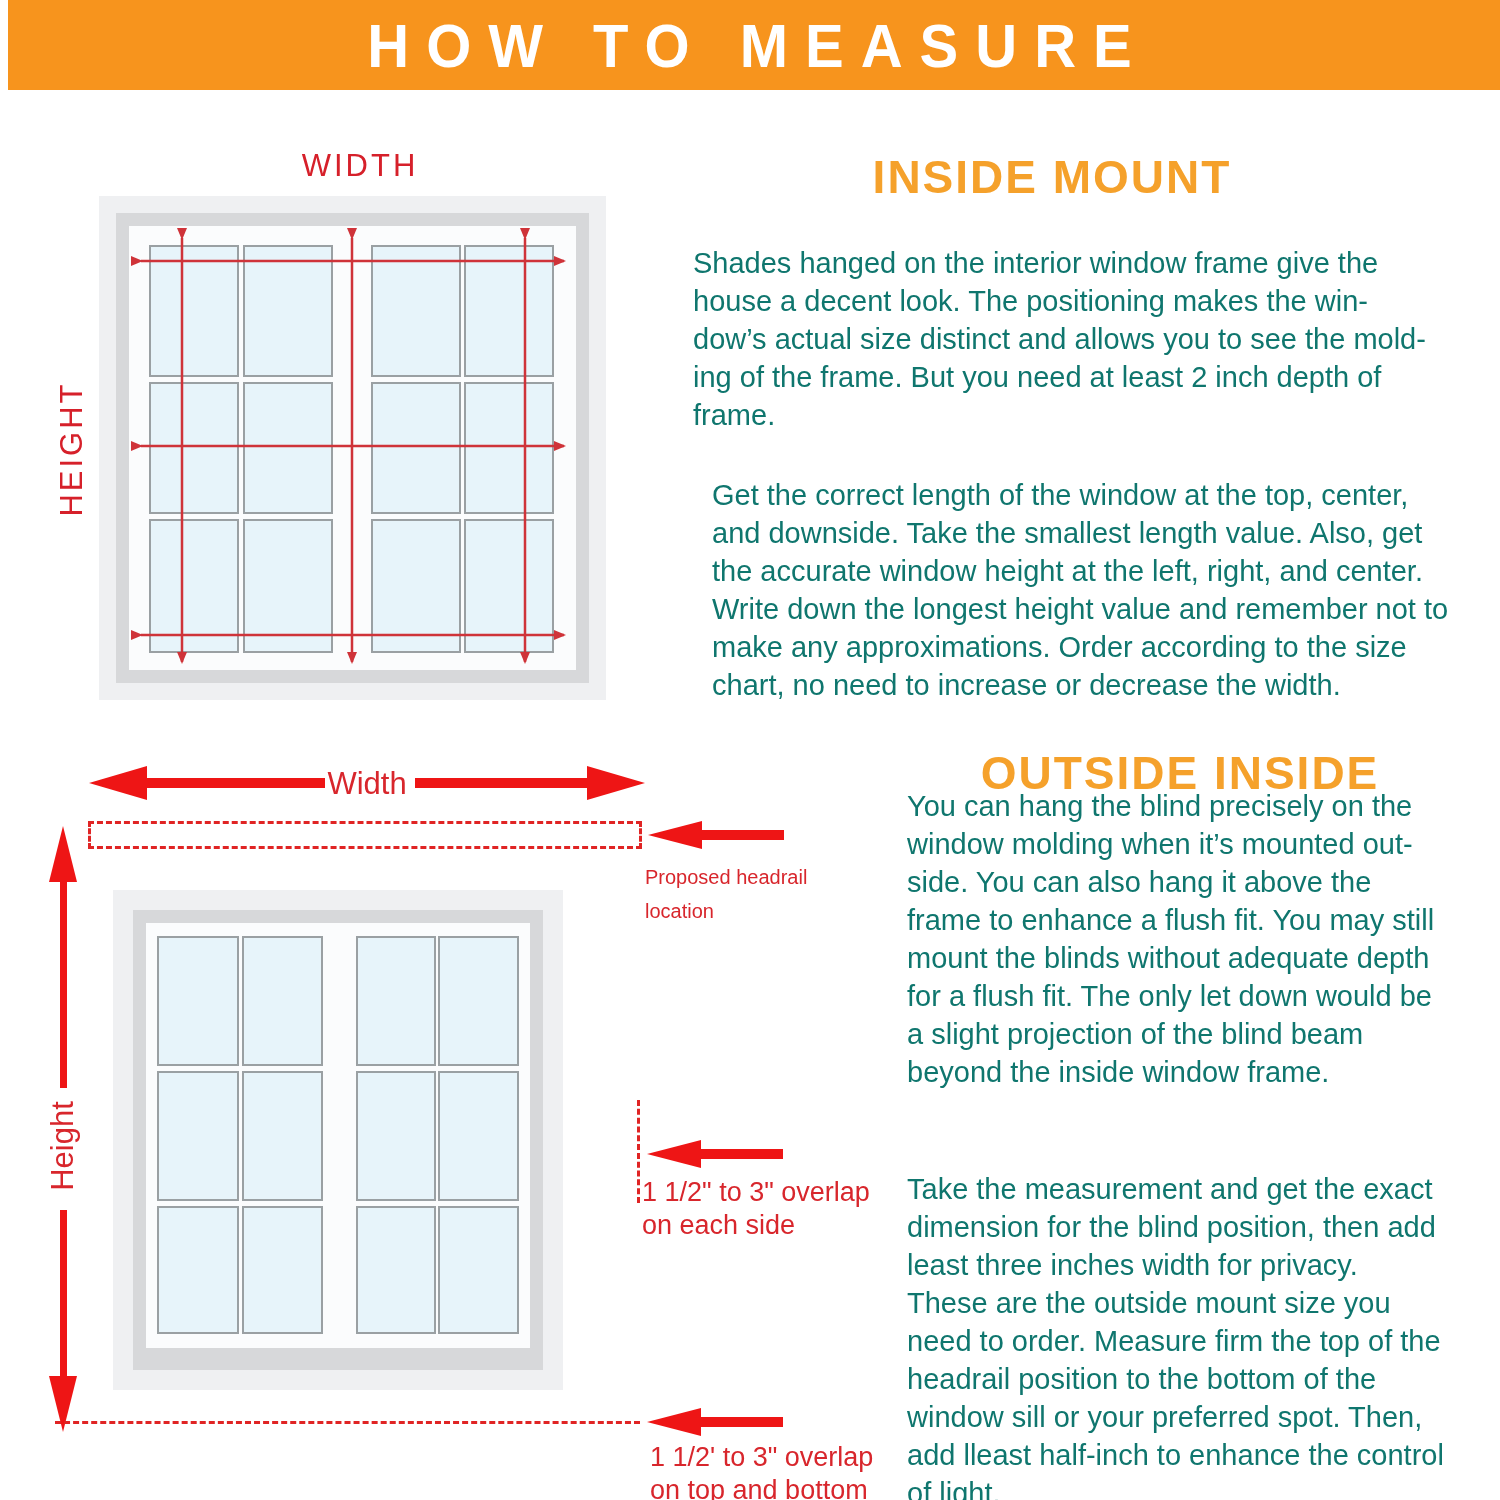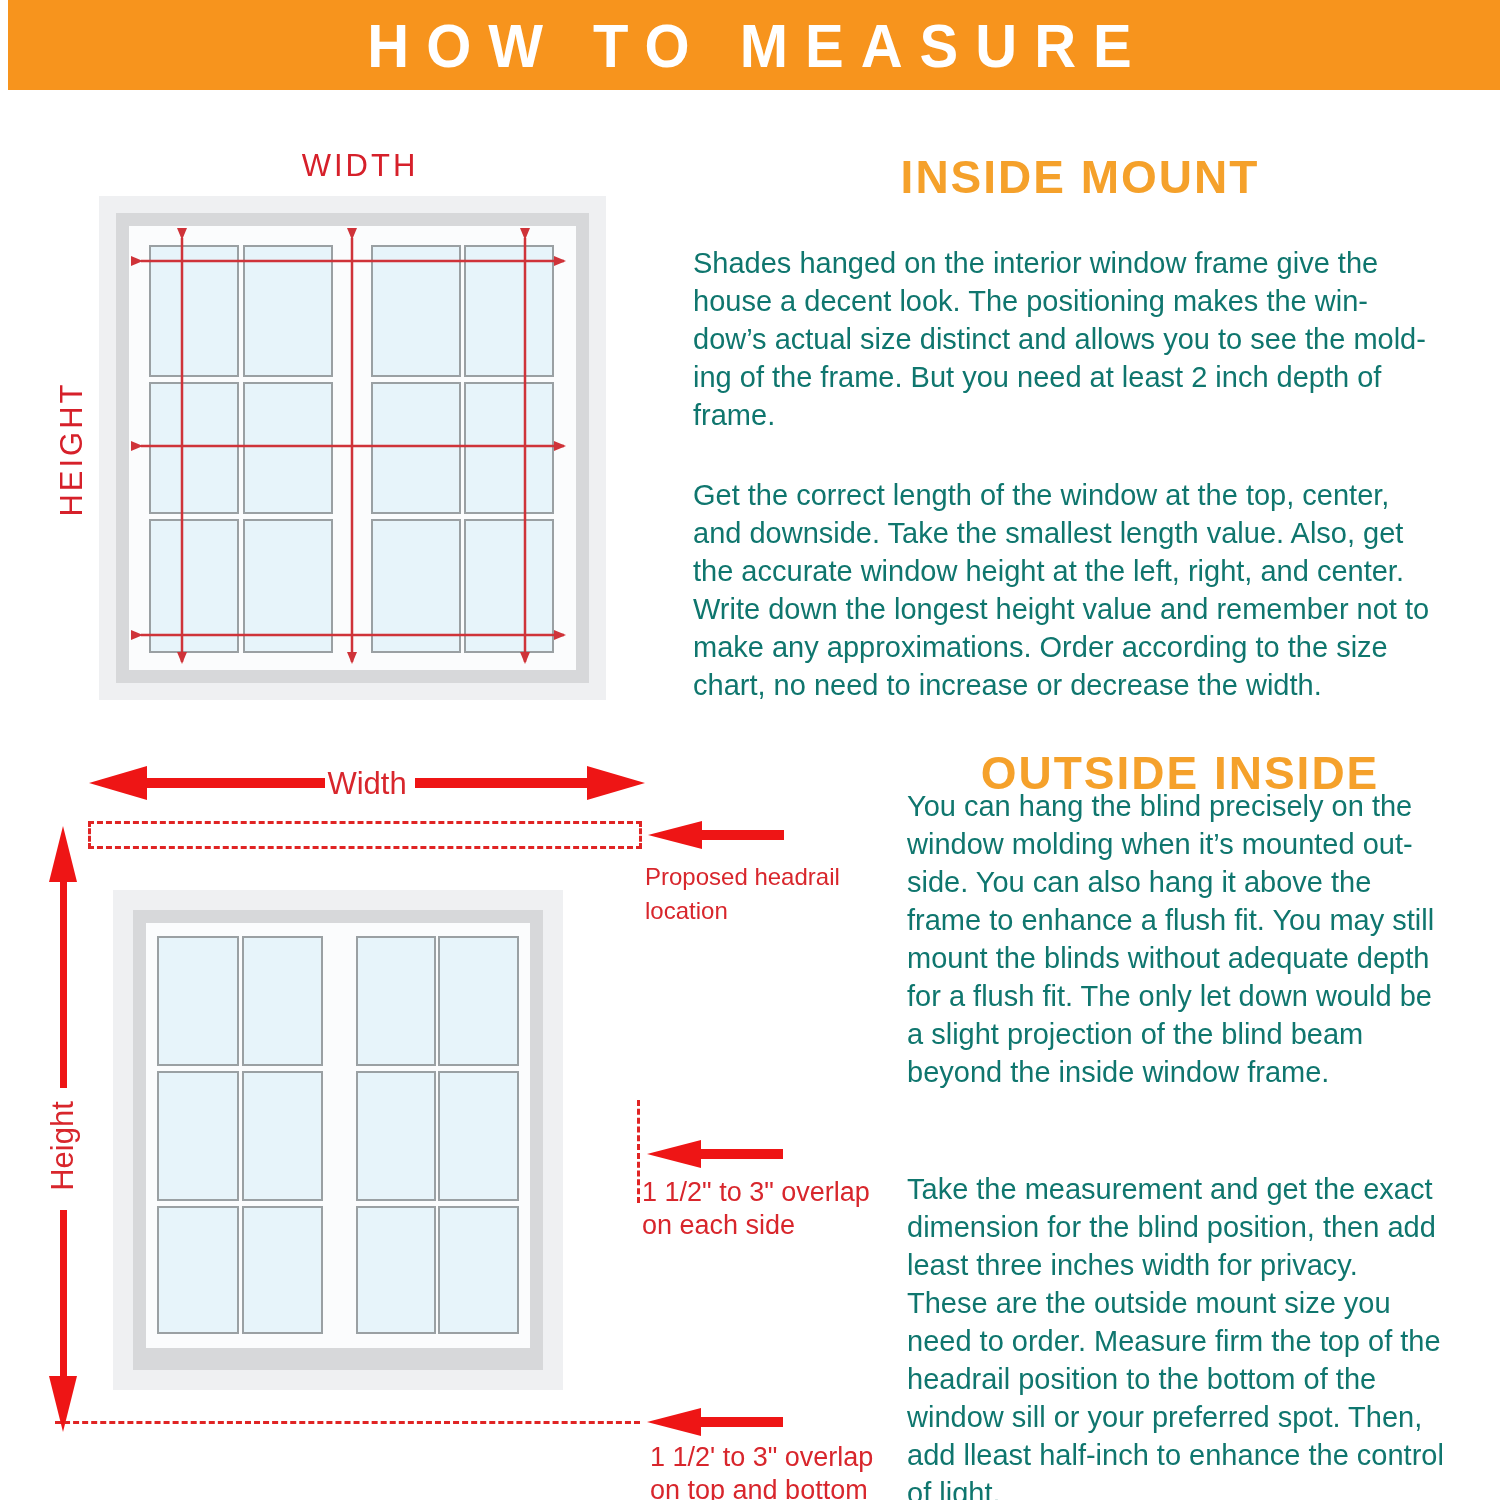--- a/index.html
+++ b/index.html
@@ -10,21 +10,21 @@
   .banner{left:8px;top:0;width:1500px;height:90px;background:#f7941d;
           display:flex;align-items:center;justify-content:center;}
   .banner-title{color:#ffffff;font-size:58px;font-weight:bold;letter-spacing:17px;
                 white-space:nowrap;transform:scaleY(1.04);}
   
   .mount-heading{color:#f5a12b;font-size:46px;font-weight:bold;letter-spacing:2px;
                  text-align:center;white-space:nowrap;}
   
   .para{color:#0f766e;font-size:29px;line-height:38px;white-space:pre-line;}
   
-  .red-label{color:#d8262c;font-size:24px;line-height:34px;white-space:pre-line;}
+  .red-label{color:#d8262c;font-size:20px;line-height:34px;white-space:pre-line;}
   .cap-label{color:#d6202a;font-size:31px;letter-spacing:3px;white-space:nowrap;}
   .rot{transform:rotate(-90deg);transform-origin:center center;text-align:center;}
   
   .dashed-rect{border:3px dashed #e02424;box-sizing:border-box;}
   .dashed-vline{border-left:3px dashed #e02424;width:0;}
   .dashed-hline{border-top:3px dashed #e02424;height:0;}
   svg{display:block;}
 </style>
 </head>
 <body>
@@ -65,29 +65,29 @@
   <g stroke="#cf3339" stroke-width="2.5">
     <line x1="42" y1="65" x2="465" y2="65" marker-start="url(#ah1)" marker-end="url(#ah1)" transform="rotate(180 253.5 65) rotate(180 253.5 65)"></line>
     <line x1="42" y1="250" x2="465" y2="250" marker-start="url(#ah1)" marker-end="url(#ah1)"></line>
     <line x1="42" y1="439" x2="465" y2="439" marker-start="url(#ah1)" marker-end="url(#ah1)"></line>
     <line x1="83" y1="42" x2="83" y2="466" marker-start="url(#ah1)" marker-end="url(#ah1)"></line>
     <line x1="253" y1="42" x2="253" y2="466" marker-start="url(#ah1)" marker-end="url(#ah1)"></line>
     <line x1="426" y1="42" x2="426" y2="466" marker-start="url(#ah1)" marker-end="url(#ah1)"></line>
   </g>
 </svg>
 
-<div class="abs mount-heading" style="left:680px;top:150px;width:800px;">INSIDE MOUNT</div>
+<div class="abs mount-heading" style="left:652px;top:150px;width:800px;">INSIDE MOUNT</div>
 
 <div class="abs para" style="left:693px;top:244px;width:745px;">Shades hanged on the interior window frame give the
 house a decent look. The positioning makes the win-
 dow’s actual size distinct and allows you to see the mold-
 ing of the frame. But you need at least 2 inch depth of
 frame.</div>
 
-<div class="abs para" style="left:693px;top:476px;width:745px;">Get the correct length of the window at the top, center,
+<div class="abs para" style="left:712px;top:476px;width:745px;">Get the correct length of the window at the top, center,
 and downside. Take the smallest length value. Also, get
 the accurate window height at the left, right, and center.
 Write down the longest height value and remember not to
 make any approximations. Order according to the size
 chart, no need to increase or decrease the width.</div>
 
 <div class="abs mount-heading" style="left:900px;top:746px;width:560px;">OUTSIDE INSIDE</div>
 
 <div class="abs para" style="left:907px;top:787px;width:575px;">You can hang the blind precisely on the
 window molding when it’s mounted out-

